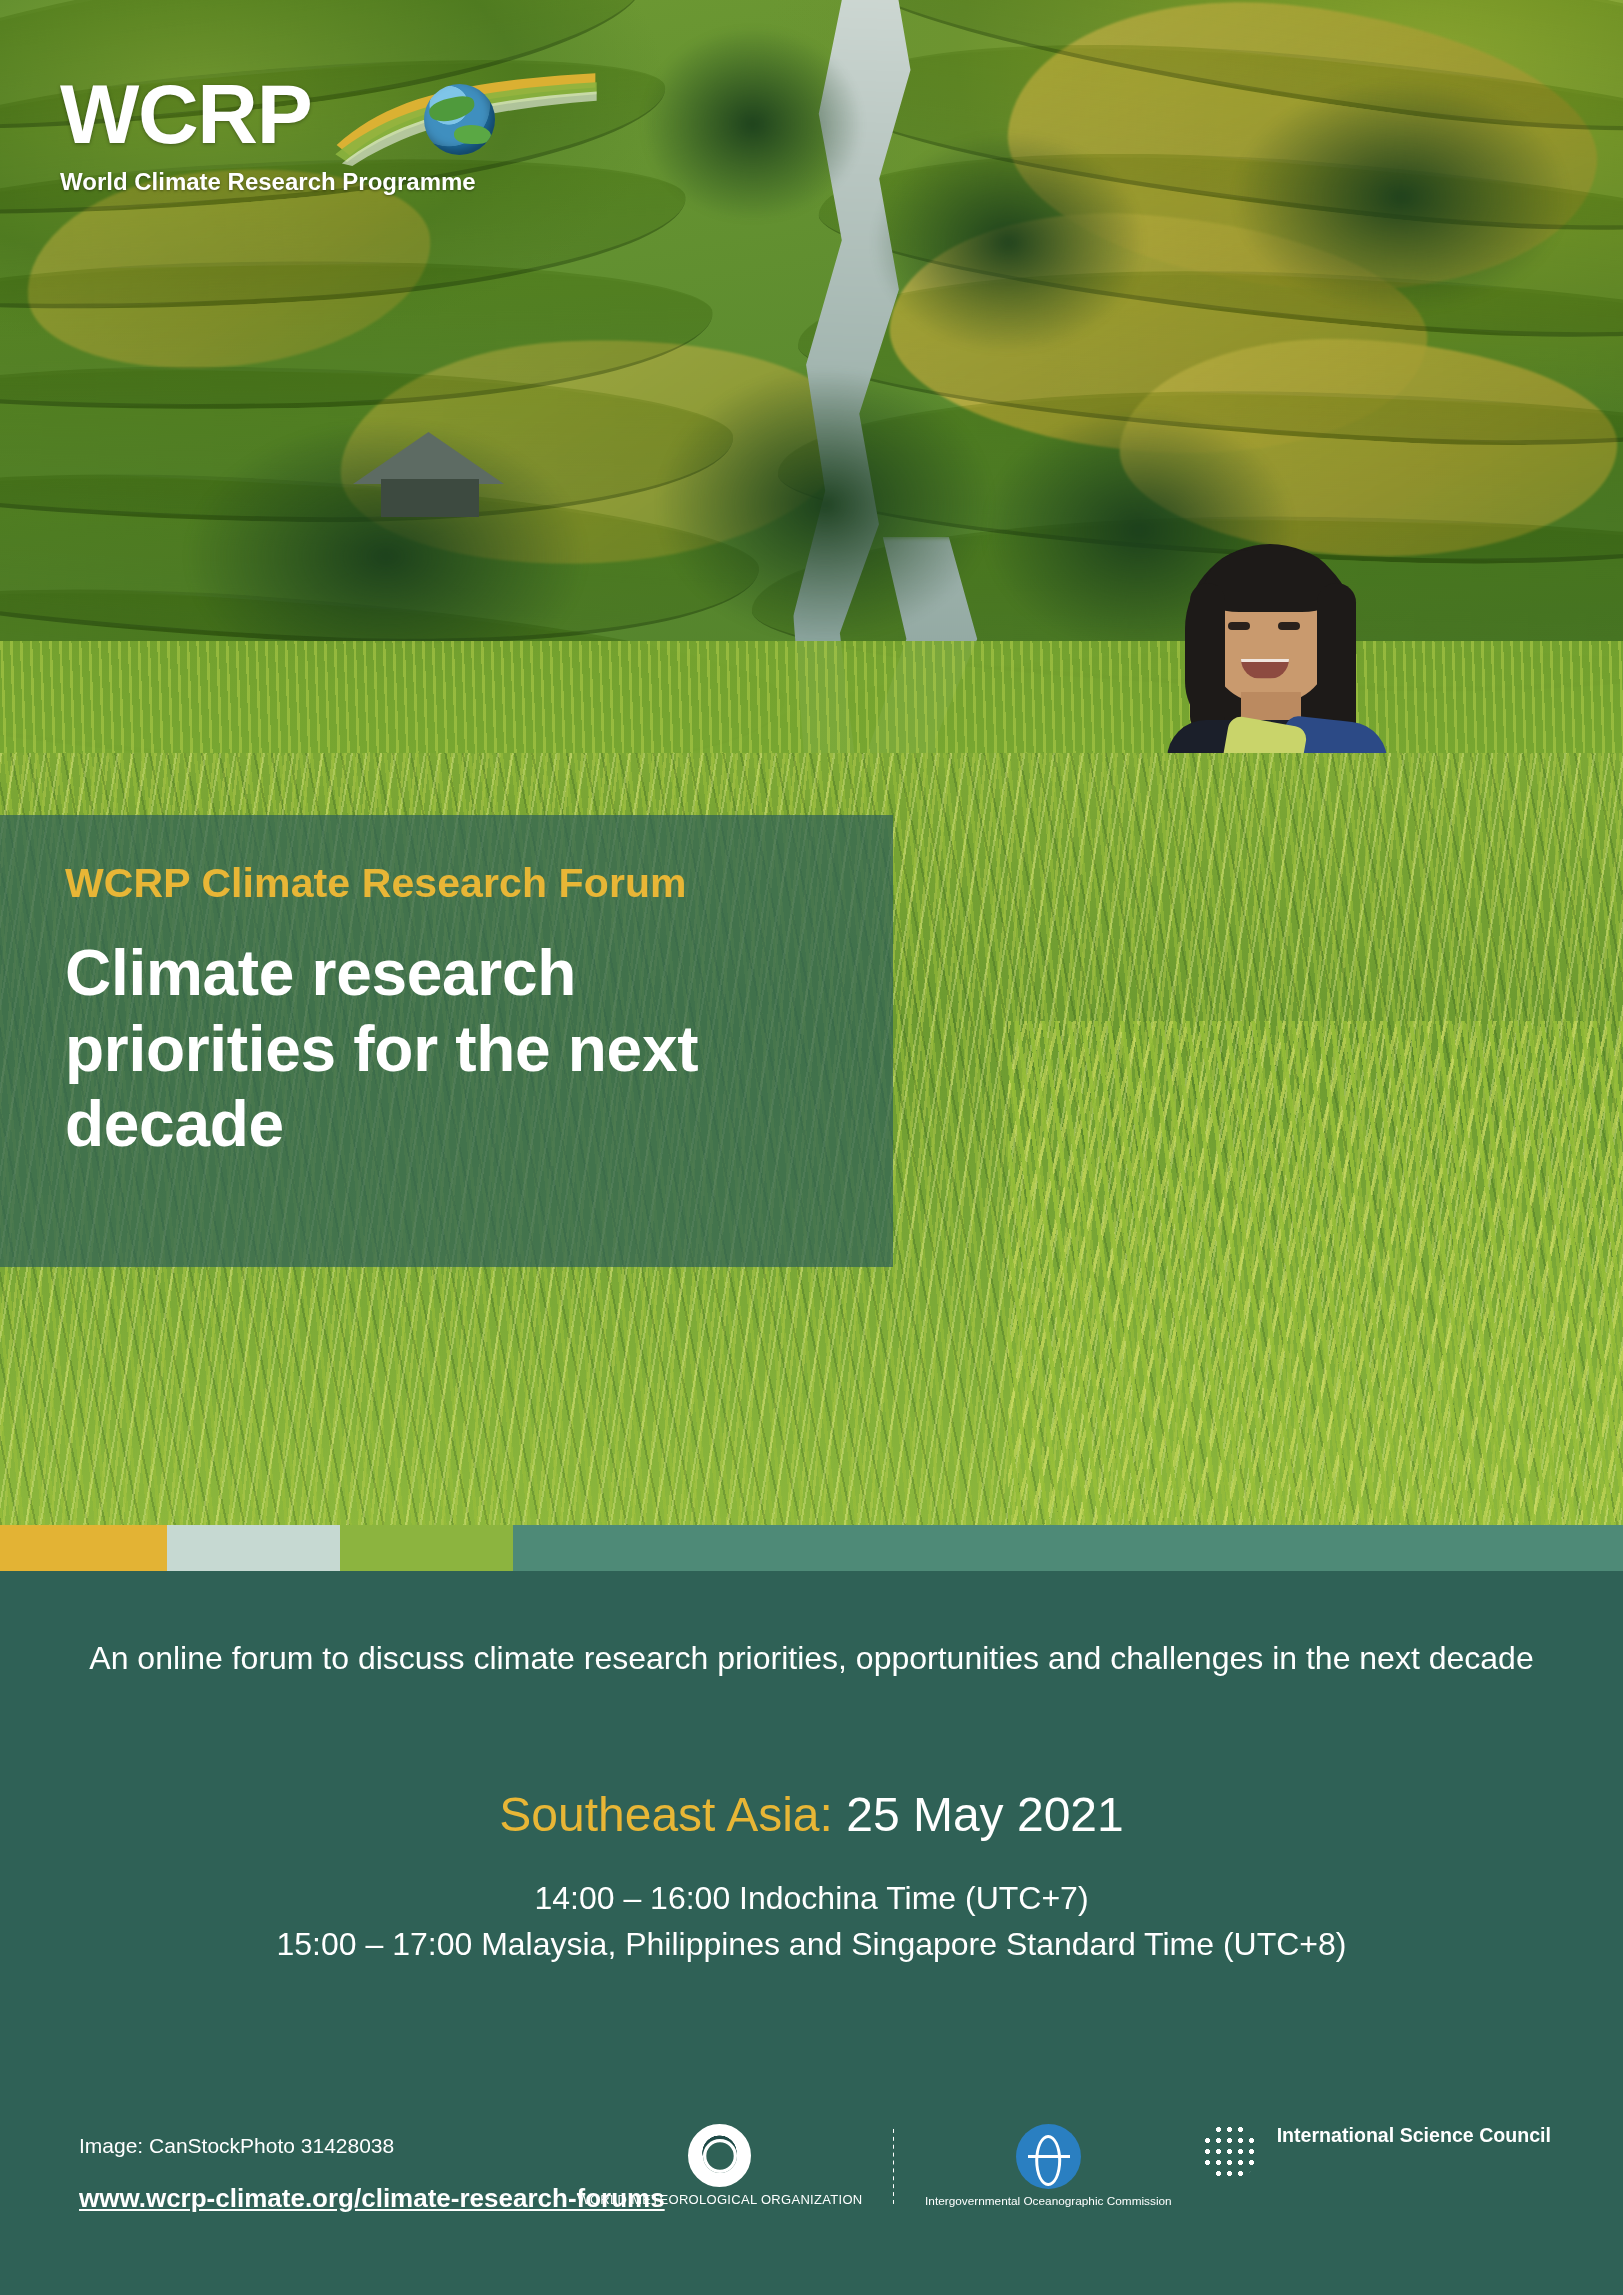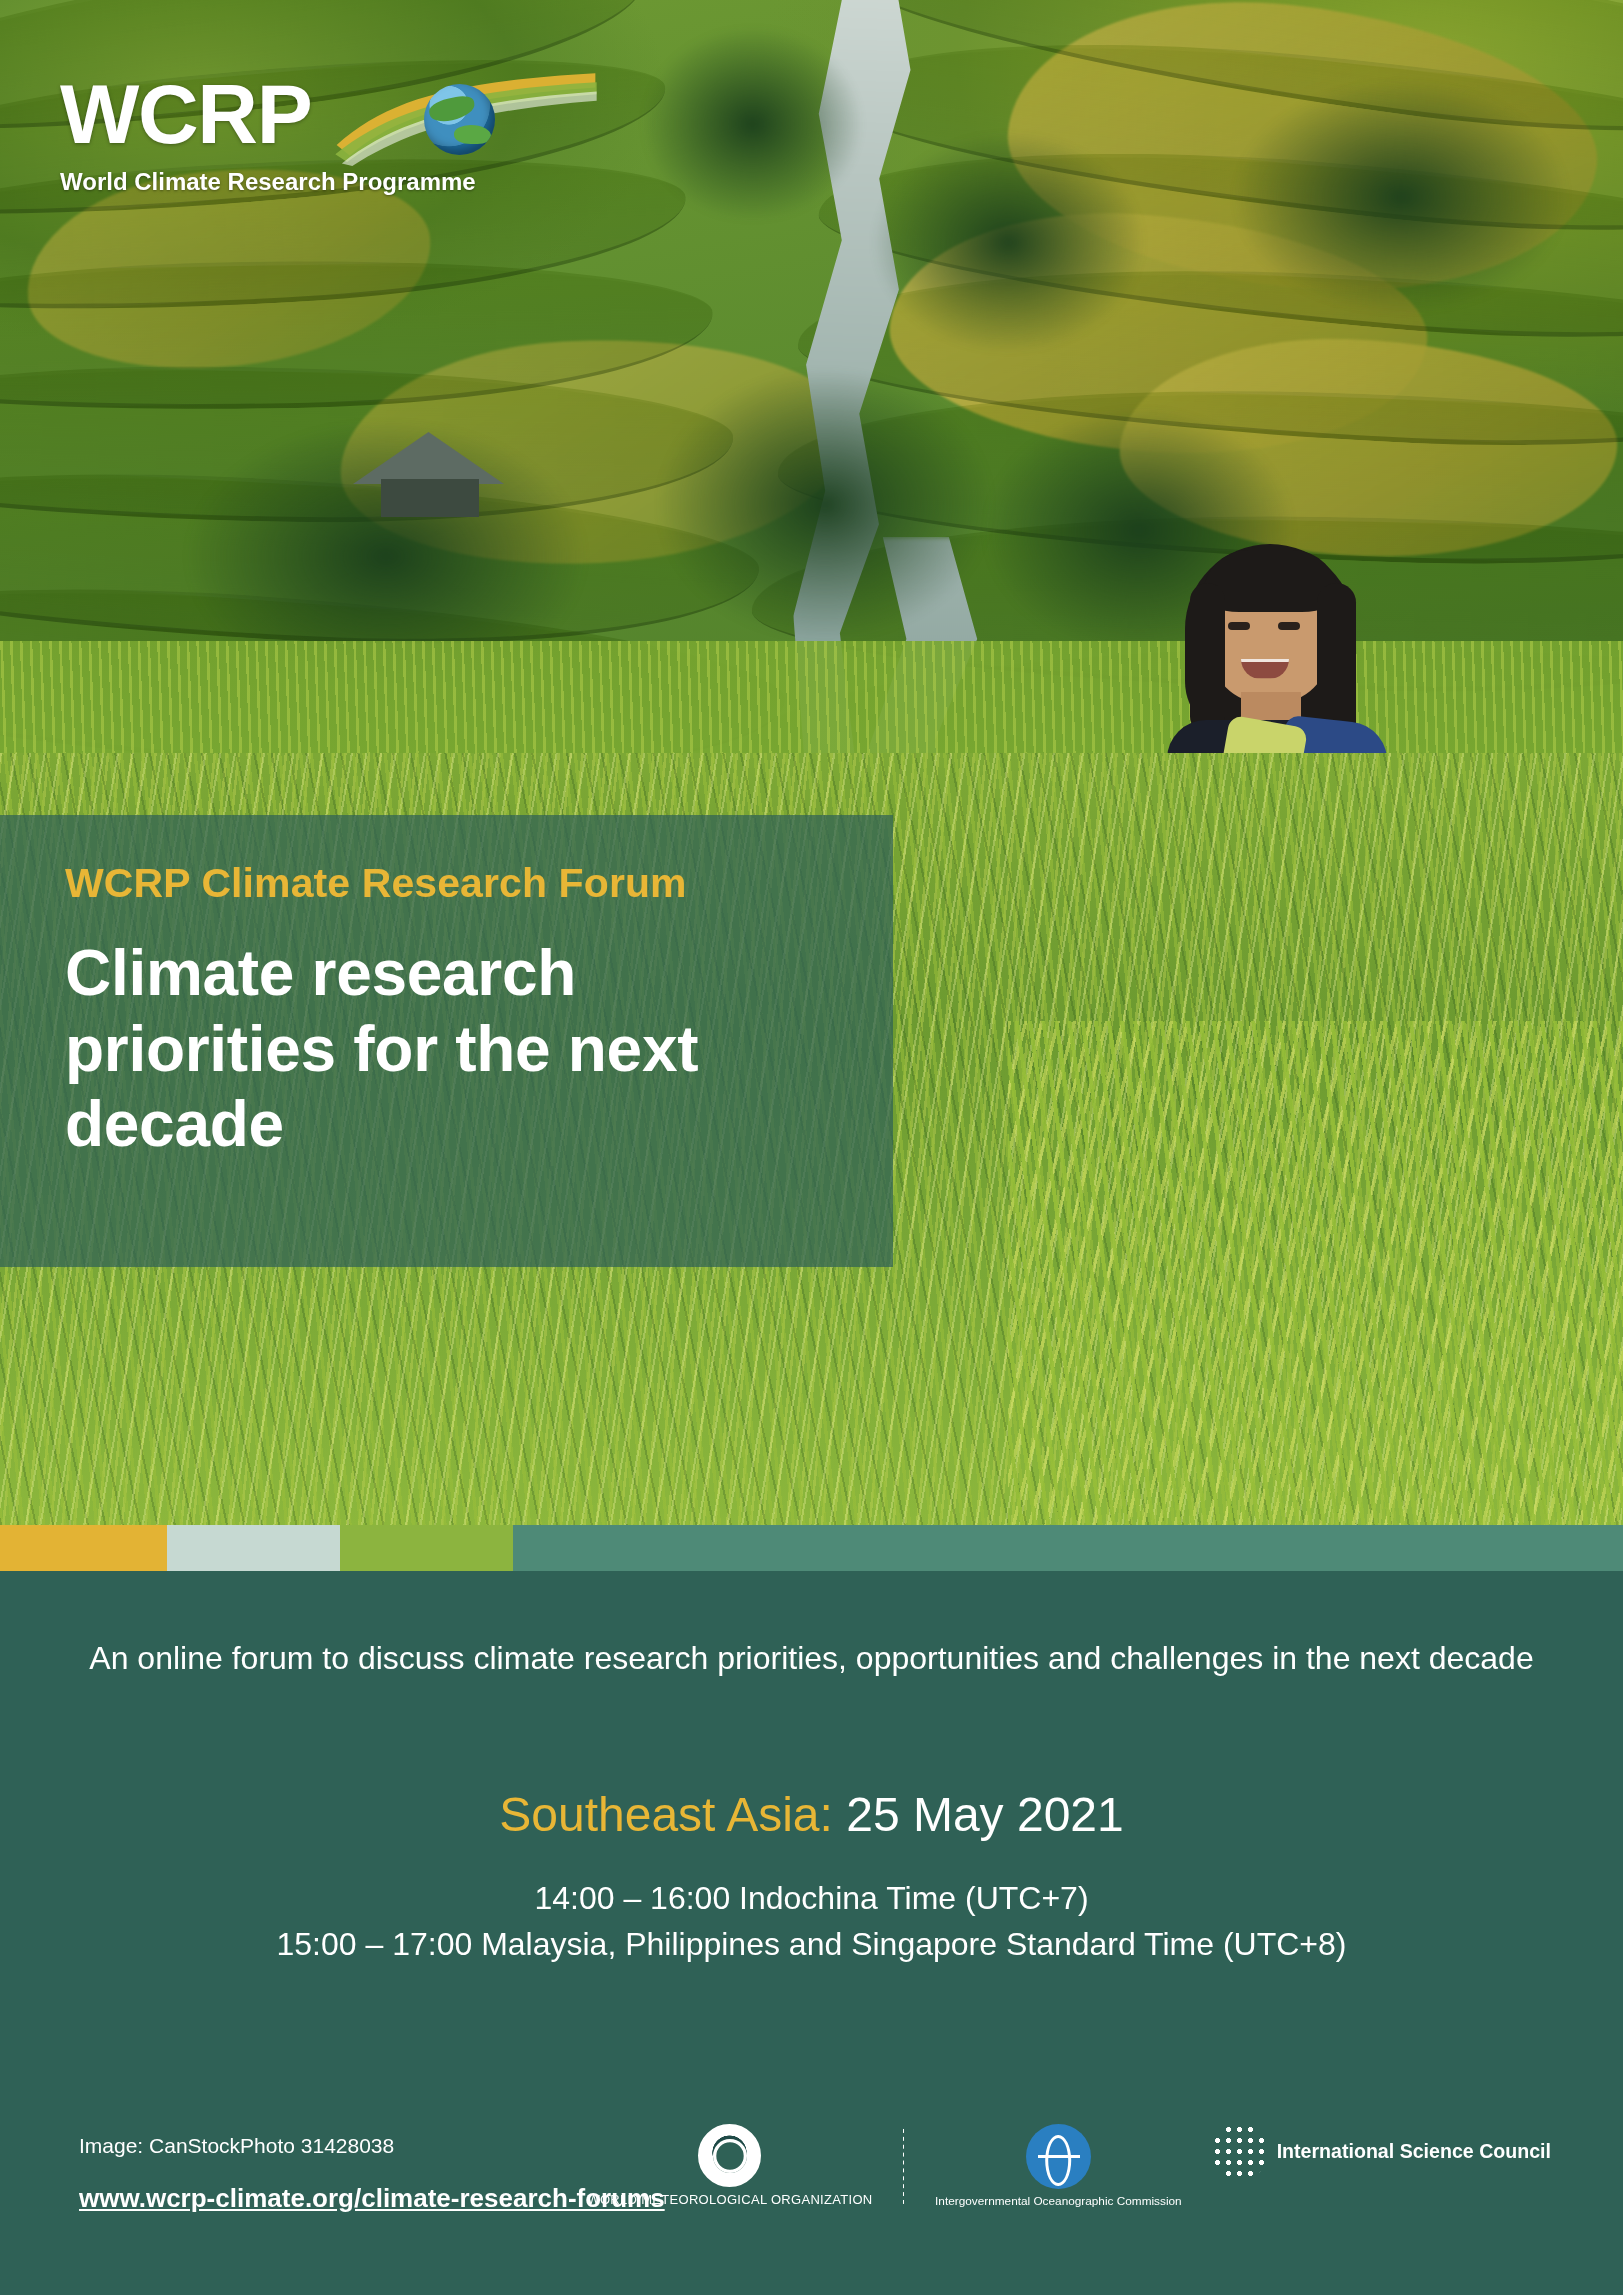--- a/index.html
+++ b/index.html
@@ -350,21 +350,21 @@
     position: relative;
   }
   .pl-ioc .mark::before {
     content:""; position:absolute; left:50%; top:10.5px; transform: translateX(-50%);
     width: 19.6px; height: 45px; border: 3.3px solid #ffffff; border-radius: 50%;
   }
   .pl-ioc .mark::after {
     content:""; position:absolute; left:11.8px; top:31px; width: 42px; height: 3.3px; background:#ffffff;
   }
   .pl-ioc .cap { font-size: 11.8px; line-height: 1.3; }
-  .pl-isc { display: flex; align-items: center; gap: 9px; }
+  .pl-isc { display: flex; align-items: flex-start; gap: 19px; }
   .pl-isc .dots {
     width: 56px; height: 56px;
     background-image: radial-gradient(#ffffff 34%, rgba(0,0,0,0) 36%);
     background-size: 11px 11px;
     border-radius: 50%;
   }
   .pl-isc .cap { font-size: 19.6px; font-weight: bold; line-height: 1.2; text-align: left; }
   .divider-dots {
     width: 2.6px; height: 79px;
     background-image: radial-gradient(#ffffff 40%, rgba(0,0,0,0) 42%);

